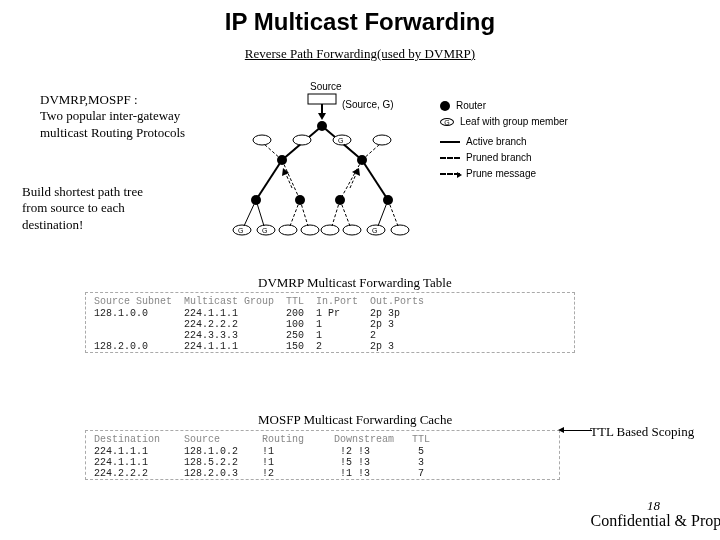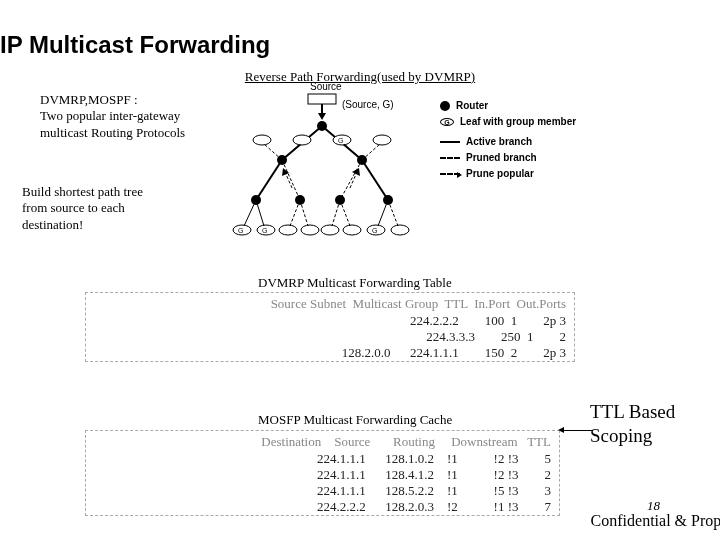--- a/index.html
+++ b/index.html
@@ -9,36 +9,37 @@
     background: #fff;
     font-family: "Times New Roman", serif;
     color: #000;
     position: relative;
     overflow: hidden;
   }
   .title {
     font-family: "Comic Sans MS", cursive, sans-serif;
     font-weight: bold;
     font-size: 24px;
-    margin-top: 31px;
+    text-align: center;
+    margin-top: 8px;
   }
   .subtitle {
     text-align: center;
     font-size: 13px;
     margin-top: 10px;
     text-decoration: underline;
   }
   .note {
     position: absolute;
     font-size: 13px;
     line-height: 1.25;
   }
   .note1 { left: 40px; top: 92px; width: 200px; }
   .note2 { left: 22px; top: 184px; width: 180px; }
-  .scope-label { left: 590px; top: 400px; width: 130px; font-size: 19px; }
+  .scope-label { left: 590px; top: 424px; width: 130px; font-size: 13px; }
   .arrow-scope {
     position: absolute;
     left: 562px; top: 430px;
     width: 30px; height: 1px;
     background: #000;
   }
   .arrow-scope::before {
     content: "";
     position: absolute;
     left: -4px; top: -3px;
@@ -50,45 +51,43 @@
     position: absolute;
     left: 230px; top: 80px;
     width: 330px; height: 175px;
   }
   .legend {
     position: absolute;
     left: 440px; top: 98px;
     font-family: Arial, sans-serif;
     font-size: 10px;
     line-height: 1.5;
-    font-weight: bold;
   }
   .legend-row { display: flex; align-items: center; gap: 6px; margin-bottom: 1px;}
   .leg-dot { width: 10px; height: 10px; background:#000; border-radius:50%; }
   .leg-circ { width: 14px; height: 8px; border:1px solid #000; border-radius:50%; background:#fff;}
   .leg-g { width: 14px; height: 8px; border:1px solid #000; border-radius:50%; background:#fff; font-size:7px; text-align:center; line-height:8px;}
   .leg-line { width: 20px; height: 0; border-top:2px solid #000;}
   .leg-dash { width: 20px; height: 0; border-top:2px dashed #000;}
   .leg-arrow { width: 20px; height: 0; border-top:2px dashed #000; position:relative;}
   .leg-arrow::after{content:"";position:absolute;right:-2px;top:-3px;border-left:5px solid #000;border-top:3px solid transparent;border-bottom:3px solid transparent;}
 
   .tbl-caption {
     position: absolute;
     font-size: 13px;
   }
   .cap1 { left: 258px; top: 275px; }
   .cap2 { left: 258px; top: 412px; }
 
   .tbl {
     position: absolute;
     border: 1px dashed #aaa;
-    font-family: Liberation Serif, serif;
-    font-size: 13px;
+    font-family: Liberation Mono, monospace;
+    font-size: 10px;
     background: #fff;
-    text-align: right;
   }
   .tbl1 { left: 85px; top: 292px; width: 490px; }
   .tbl2 { left: 85px; top: 430px; width: 475px; }
   .tbl-head { color: #888; padding: 3px 8px 1px; white-space: pre; }
   .tbl-row { padding: 0 8px; white-space: pre; color:#222;}
 
   .footer {
     position: absolute;
     bottom: 10px;
     width: 100%;
@@ -199,37 +198,37 @@
   <div class="legend-row">
       <span class="leg-line"></span>
       <span>Active branch</span>
     </div>
   <div class="legend-row">
       <span class="leg-dash"></span>
       <span>Pruned branch</span>
     </div>
   <div class="legend-row">
       <span class="leg-arrow"></span>
-      <span>Prune popular</span>
+      <span>Prune message</span>
     </div>
 </div>
 
 <div class="tbl-caption cap1">DVMRP Multicast Forwarding Table</div>
 <div class="tbl tbl1">
   <div class="tbl-head">Source Subnet  Multicast Group  TTL  In.Port  Out.Ports</div>
+  <div class="tbl-row">128.1.0.0      224.1.1.1        200  1 Pr     2p 3p</div>
   <div class="tbl-row">               224.2.2.2        100  1        2p 3</div>
   <div class="tbl-row">               224.3.3.3        250  1        2</div>
   <div class="tbl-row">128.2.0.0      224.1.1.1        150  2        2p 3</div>
 </div>
 
 <div class="tbl-caption cap2">MOSFP Multicast Forwarding Cache</div>
 <div class="tbl tbl2">
   <div class="tbl-head">Destination    Source       Routing     Downstream   TTL</div>
   <div class="tbl-row">224.1.1.1      128.1.0.2    !1           !2 !3        5</div>
-  <div class="tbl-row">224.1.1.1      128.4.1.2    !1           !2 !3        2</div>
   <div class="tbl-row">224.1.1.1      128.5.2.2    !1           !5 !3        3</div>
   <div class="tbl-row">224.2.2.2      128.2.0.3    !2           !1 !3        7</div>
 </div>
 
 <div class="note scope-label">TTL Based Scoping</div>
 <div class="arrow-scope"></div>
 
 <div class="pagenum">18</div>
 <div class="footer">Confidential &amp; Proprietary</div>
 

